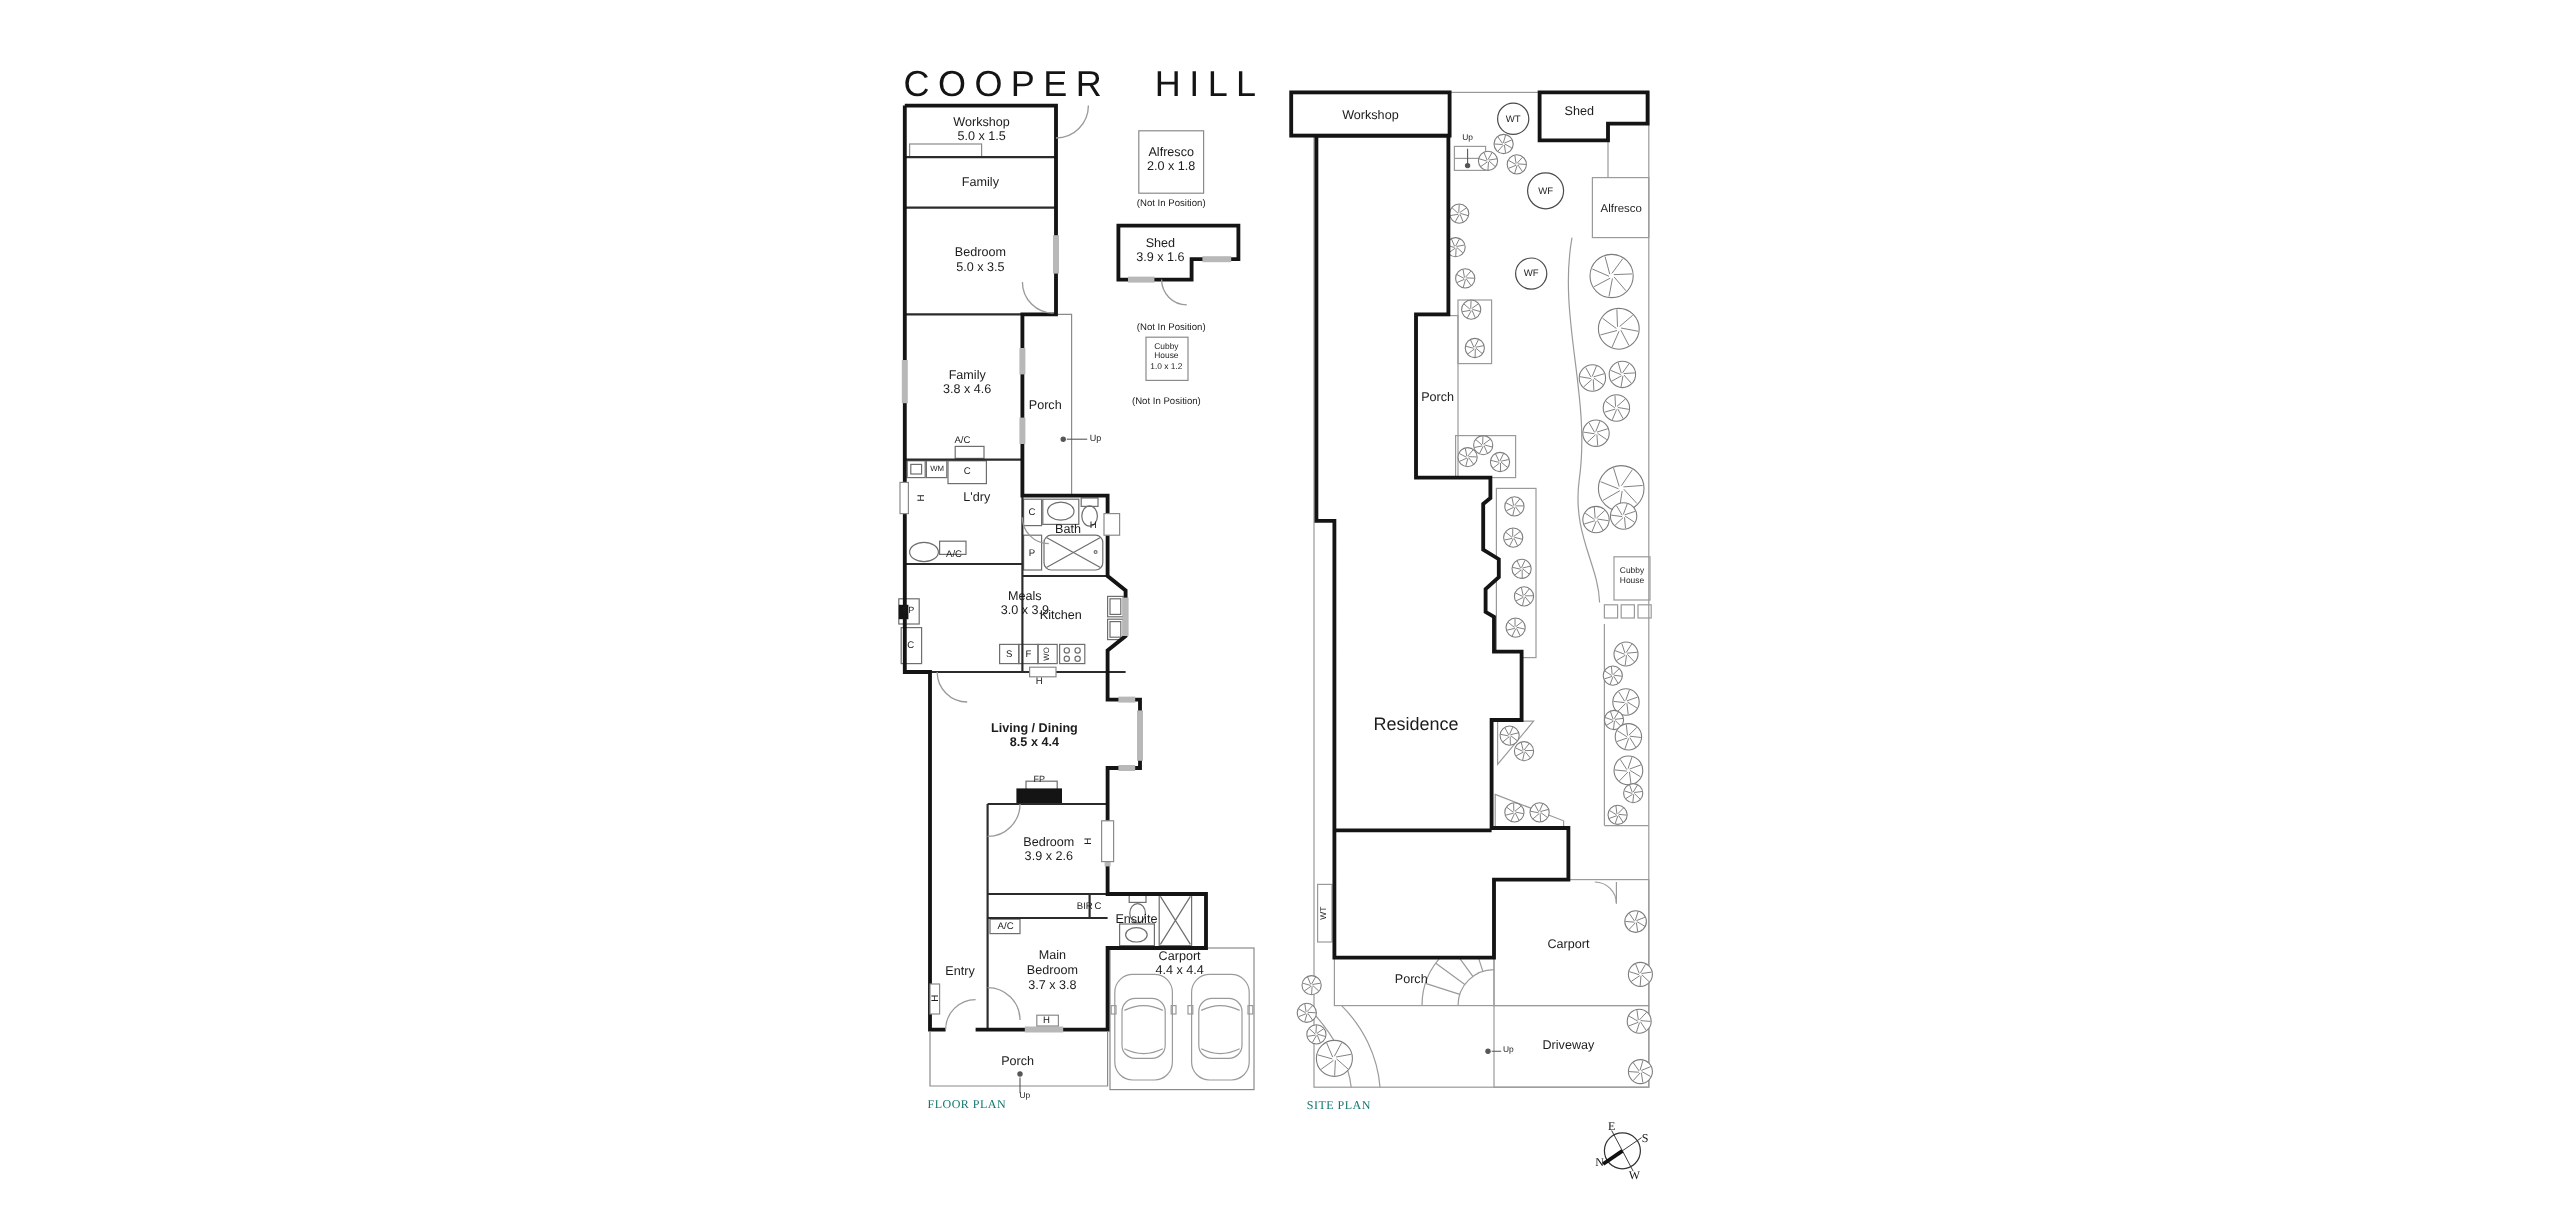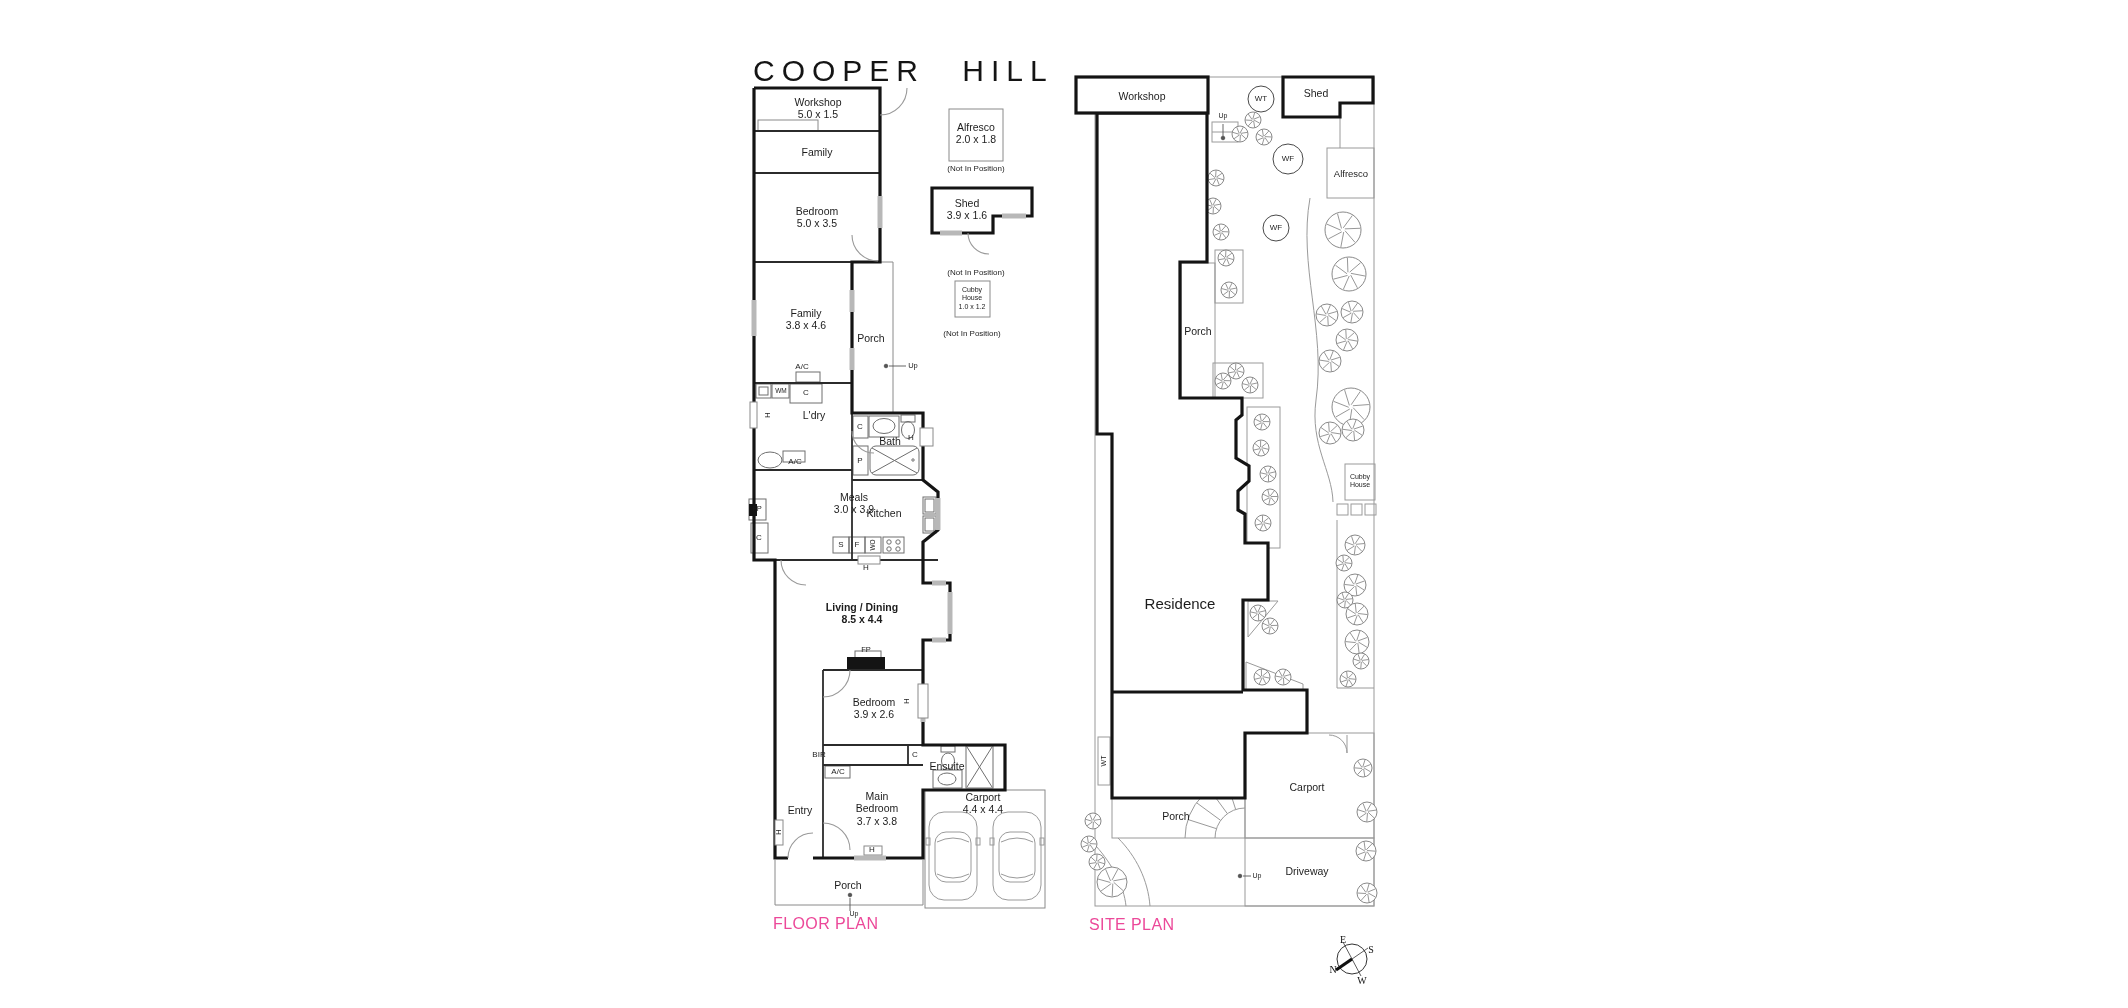--- a/index.html
+++ b/index.html
@@ -5,21 +5,21 @@
   html,body{margin:0;padding:0;background:#fff;}
   .canvas{position:relative;width:2128px;height:1008px;background:#ffffff;overflow:hidden;
           font-family:"Liberation Sans",sans-serif;color:#1c1c1c;}
   .title{position:absolute;left:753px;top:28px;font-size:30px;font-weight:400;
          letter-spacing:7px;word-spacing:22px;color:#141414;white-space:nowrap;margin-top:26px;}
   svg.plan{position:absolute;left:0;top:0;}
   #labels-layer{position:absolute;left:0;top:0;width:100%;height:100%;pointer-events:none;}
   .plan-label{position:absolute;transform:translate(-50%,-50%);text-align:center;
               font-size:10.5px;line-height:1.18;color:#1c1c1c;white-space:nowrap;}
   .plan-label span{display:block;}
-  .caption{position:absolute;font-size:16px;letter-spacing:0.4px;color:#ec4899;}
+  .caption{position:absolute;font-size:10px;letter-spacing:0.4px;color:#0f766e;font-family:Liberation Serif, serif;}
   .compass-letter{position:absolute;font-family:"Liberation Serif",serif;font-size:10px;
                   color:#111;transform:translate(-50%,-50%);}
 </style>
 </head>
 <body>
 
 <div class="canvas">
 
   <div class="title">COOPER HILL</div>
 
@@ -768,21 +768,21 @@
       <div class="plan-label" style="left: 866px; top: 650px; font-size: 7.5px; transform: translate(-50%, -50%);">
         <span>FP</span>
       </div>
       <div class="plan-label" style="left: 874px; top: 708px; transform: translate(-50%, -50%);">
         <span>Bedroom</span>
         <span>3.9 x 2.6</span>
       </div>
       <div class="plan-label" style="left: 907px; top: 701px; font-size: 8px; transform: translate(-50%, -50%) rotate(-90deg);">
         <span>H</span>
       </div>
-      <div class="plan-label" style="left: 819px; top: 755px; font-size: 8px; transform: translate(-50%, -50%);">
+      <div class="plan-label" style="left: 904px; top: 755px; font-size: 8px; transform: translate(-50%, -50%);">
         <span>BIR</span>
       </div>
       <div class="plan-label" style="left: 915px; top: 755px; font-size: 8px; transform: translate(-50%, -50%);">
         <span>C</span>
       </div>
       <div class="plan-label" style="left: 838px; top: 772px; font-size: 8px; transform: translate(-50%, -50%);">
         <span>A/C</span>
       </div>
       <div class="plan-label" style="left: 947px; top: 766px; transform: translate(-50%, -50%);">
         <span>Ensuite</span>

